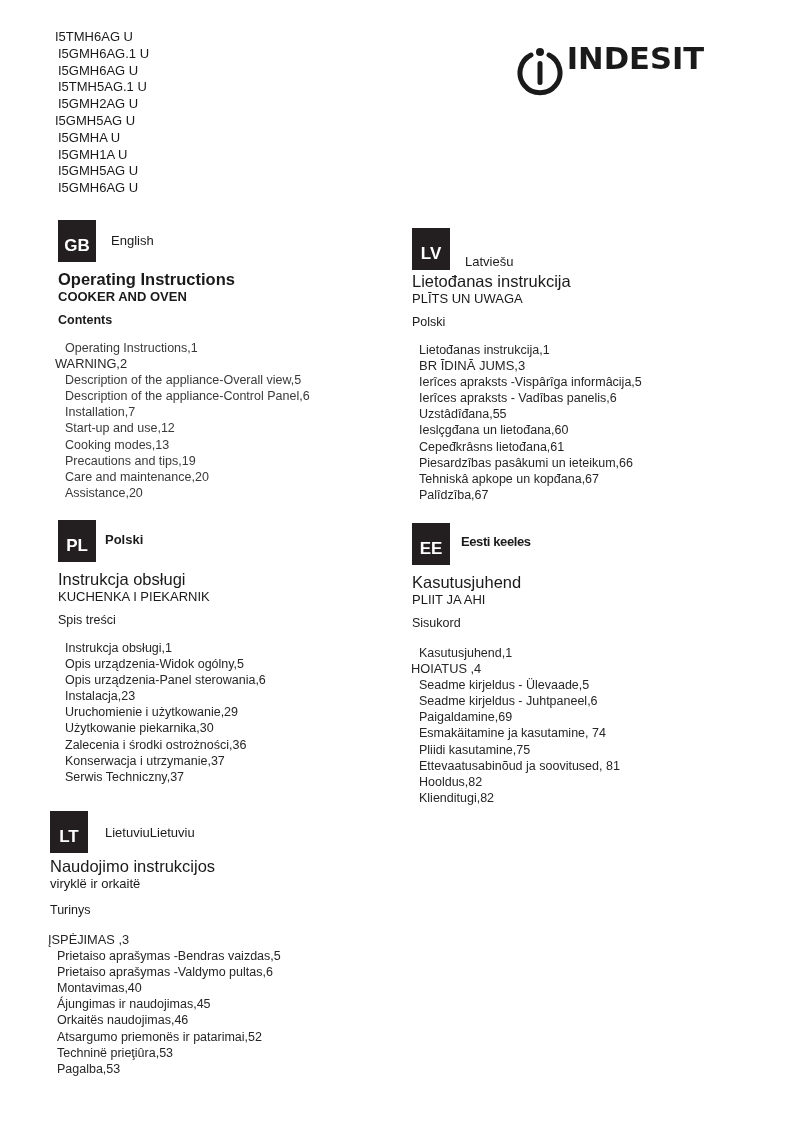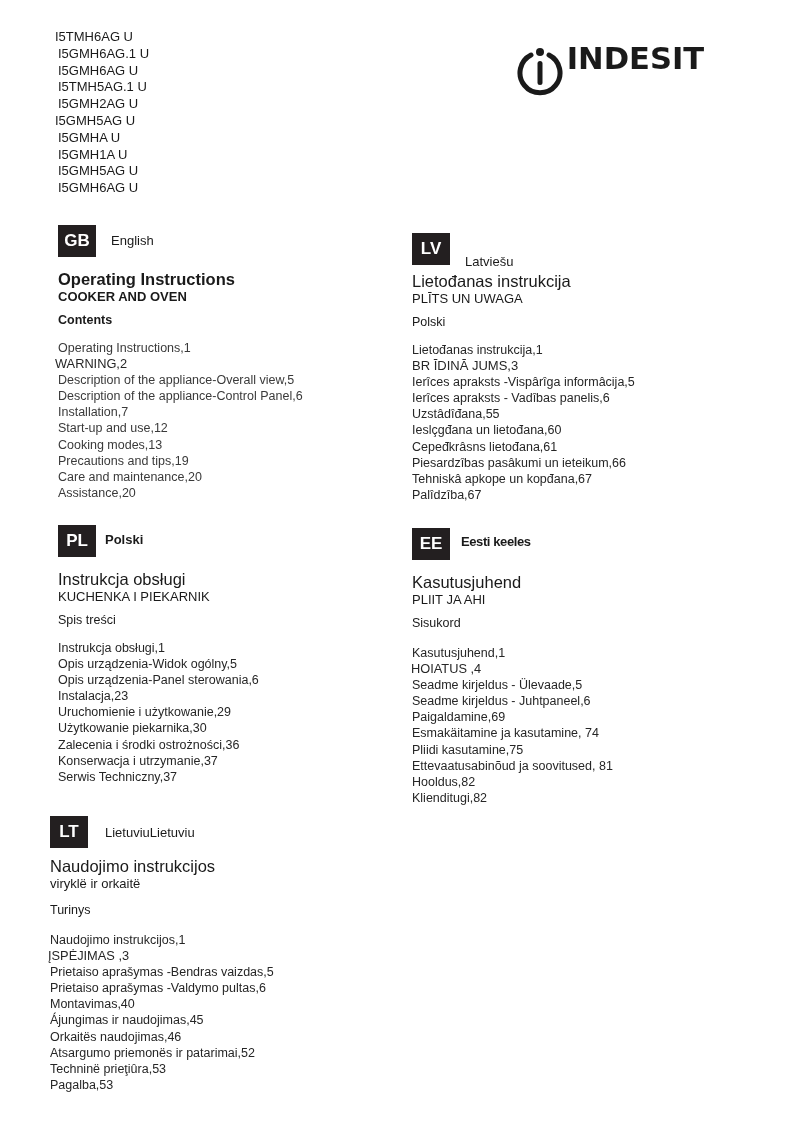--- a/index.html
+++ b/index.html
@@ -15,37 +15,37 @@
     .logo svg { display: block; }
     .logo-text {
       font-family: "DejaVu Sans", sans-serif; font-weight: bold; font-size: 30px;
       letter-spacing: 0px; margin-left: 4px; color: #1a1a1a; line-height: 1;
       transform: scaleX(1.02);
     }
 
     .section { position: absolute; width: 340px; }
     .lang-head { display: flex; align-items: center; height: 38px; }
     .badge {
-      width: 38px; height: 32px; background: #231f20; color: #fff;
+      width: 38px; height: 42px; background: #231f20; color: #fff;
       font-weight: bold; font-size: 17px; display: flex; align-items: flex-end;
       justify-content: center; padding-bottom: 0; box-sizing: border-box;
     }
     .badge span { margin-bottom: 6px; }
     .lang-name { font-size: 13px; margin-left: 15px; }
     .lang-name.up { align-self: flex-start; margin-top: 4px; }
     .lang-name.bold { font-weight: bold; }
 
     .title { font-size: 16.5px; font-weight: bold; margin-top: 10px; line-height: 19px; }
     .title.normal { font-weight: normal; }
     .subtitle { font-size: 13px; font-weight: bold; line-height: 15px; }
     .subtitle.normal { font-weight: normal; }
     .contents-label { font-size: 12.5px; font-weight: bold; margin-top: 9px; line-height: 15px; }
     .contents-label.normal { font-weight: normal; }
     .toc { margin-top: 12px; }
-    .toc-item { font-size: 12.5px; line-height: 16.1px; white-space: nowrap; color: #262626; }
+    .toc-item { font-size: 12.5px; line-height: 16.1px; white-space: nowrap; color: #262626; margin-left: 7px; }
     .toc-item.warn { margin-left: -3px; font-size: 12.8px; }
     .toc-item.serif { font-family: "Liberation Serif", serif; font-size: 13.5px; }
     .toc-item.light { color: #3a3a3a; }
   </style>
 </head>
 <body>
 
 <div class="models">
   <div class="model">I5TMH6AG U</div>
   <div class="model in">I5GMH6AG.1 U</div>
@@ -167,21 +167,20 @@
   <div class="lang-head">
     <div class="badge">
         <span>LT</span>
       </div>
     <div class="lang-name" style="margin-left:17px">LietuviuLietuviu</div>
   </div>
   <div class="title normal" style="margin-top:6px">Naudojimo instrukcijos</div>
   <div class="subtitle normal">viryklë ir orkaitë</div>
   <div class="contents-label normal" style="margin-top:12px">Turinys</div>
   <div class="toc" style="margin-top:14px">
-    <div class="toc-item">Naudojimo instrukcijos,1</div>
     <div class="toc-item warn" style="margin-left:-2px">ĮSPĖJIMAS ,3</div>
     <div class="toc-item">Prietaiso aprašymas -Bendras vaizdas,5</div>
     <div class="toc-item">Prietaiso aprašymas -Valdymo pultas,6</div>
     <div class="toc-item">Montavimas,40</div>
     <div class="toc-item">Ájungimas ir naudojimas,45</div>
     <div class="toc-item">Orkaitës naudojimas,46</div>
     <div class="toc-item">Atsargumo priemonës ir patarimai,52</div>
     <div class="toc-item">Techninë prieţiûra,53</div>
     <div class="toc-item">Pagalba,53</div>
   </div>

